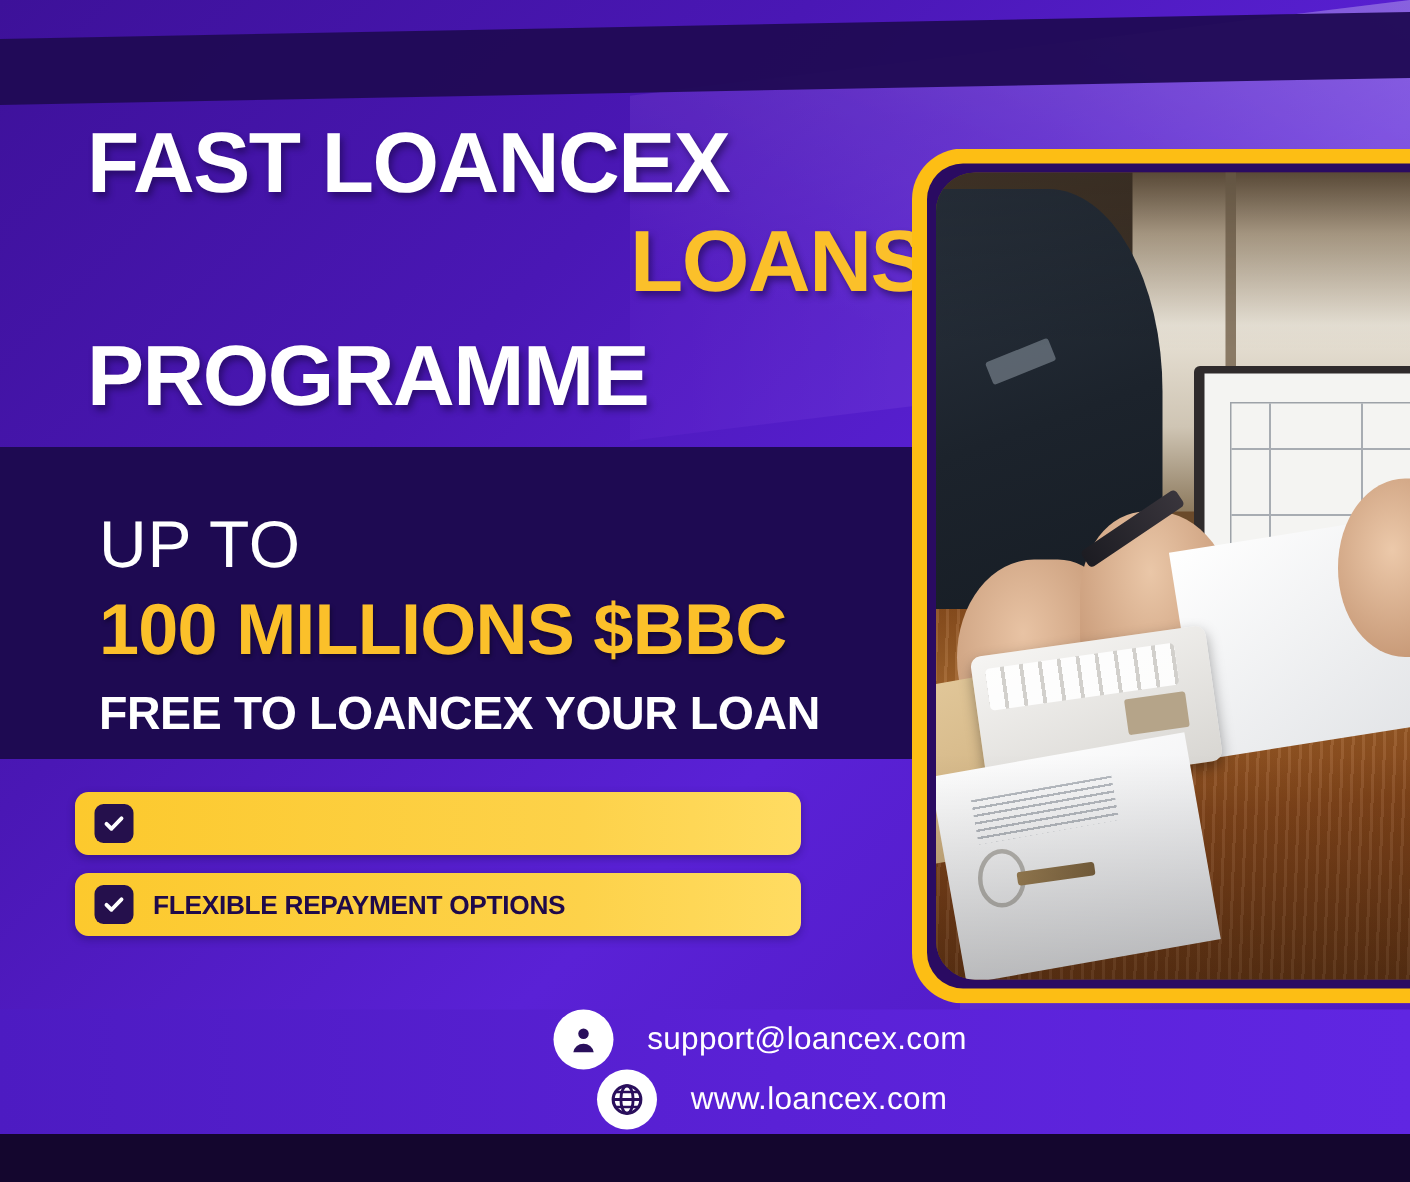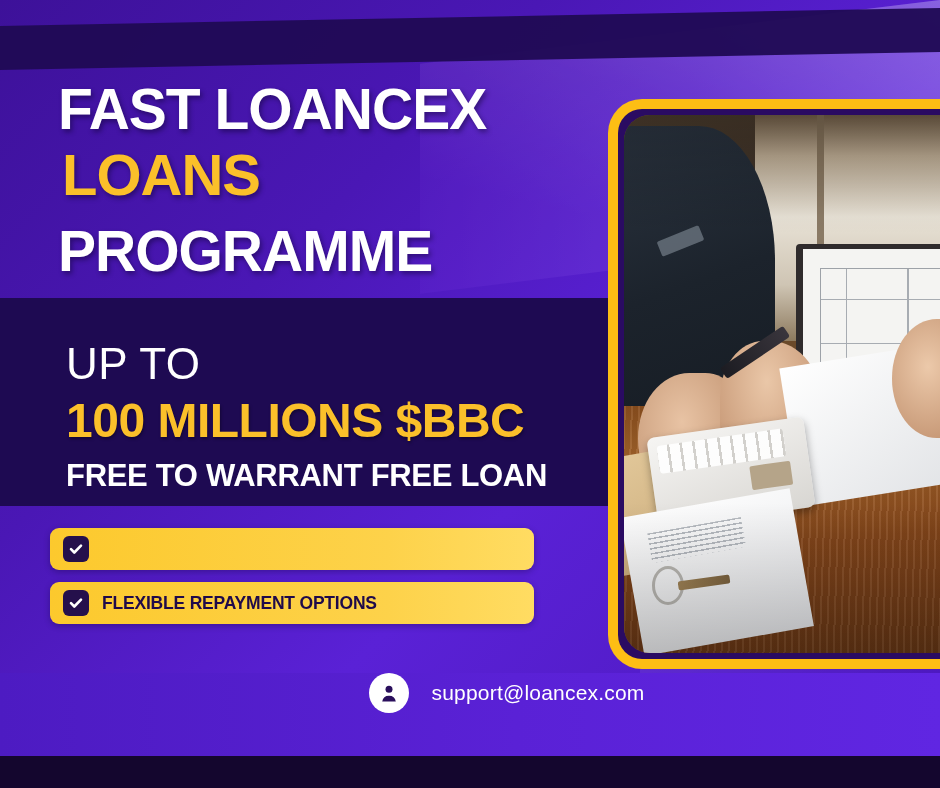--- a/index.html
+++ b/index.html
@@ -27,21 +27,21 @@
     position:absolute;left:0;top:26px;width:940px;height:44px;
     background:#200a55;transform:skewY(-1.1deg);transform-origin:left top;opacity:.96;
   }
   
   .headline{position:absolute;left:58px;top:82px;width:560px;z-index:6;}
   .h-line{
     font-weight:700;letter-spacing:-1px;line-height:.98;
     font-size:57px;color:#ffffff;text-shadow:2px 3px 5px rgba(10,0,40,.45);
     font-stretch:condensed;margin:0;white-space:nowrap;
   }
-  .h-line.alt{color:#fbc02a;font-size:58px;margin:9px 0 6px 4px;}
+  .h-line.alt{color:#fbc02a;font-size:58px;margin:9px 0 6px 4px;text-align:right;}
   .h-line.third{margin-top:20px;}
   
   .amount-band{
     position:absolute;left:0;top:298px;width:612px;height:208px;
     background:#1e0a52;z-index:5;
   }
   .amount-inner{position:absolute;left:66px;top:318px;z-index:6;margin-top:24px;}
   .upto{font-size:44px;color:#ffffff;font-weight:400;letter-spacing:.5px;line-height:1;margin:0;}
   .amount{
     font-size:48px;font-weight:700;color:#fbc02a;line-height:1.05;margin:10px 0 0 0;
@@ -166,21 +166,21 @@
   <div class="headline">
     <div class="h-line">FAST LOANCEX</div>
     <div class="h-line alt">LOANS</div>
     <div class="h-line third">PROGRAMME</div>
   </div>
 
   <div class="amount-band"></div>
   <div class="amount-inner">
     <div class="upto">UP TO</div>
     <div class="amount">100 MILLIONS $BBC</div>
-    <div class="subnote">FREE TO WARRANT FREE LOAN</div>
+    <div class="subnote">FREE TO LOANCEX YOUR LOAN</div>
   </div>
 
   <div class="features">
     <div class="pill">
       <span class="chk">
         <svg width="16" height="16" viewBox="0 0 16 16">
             <path d="M3 8.2 L6.3 11.5 L13 4.6" stroke="#ffffff" stroke-width="2.6" fill="none" stroke-linecap="round" stroke-linejoin="round"></path>
           </svg>
       </span>
     </div>
@@ -232,15 +232,27 @@
   <div class="footer">
     <div class="contact first">
       <span class="cicon">
         <svg width="22" height="22" viewBox="0 0 22 22">
           <circle cx="11" cy="7.2" r="3.5" fill="#2a0f5c"></circle>
           <path d="M4.2 19.5 a6.9 6.9 0 0 1 13.6 0 z" fill="#2a0f5c"></path>
         </svg>
       </span>
       <span class="ctext">support@loancex.com</span>
     </div>
+    <div class="contact second">
+      <span class="cicon">
+        <svg width="24" height="24" viewBox="0 0 24 24">
+          <circle cx="12" cy="12" r="9.2" fill="none" stroke="#2a0f5c" stroke-width="2.1"></circle>
+          <ellipse cx="12" cy="12" rx="4.1" ry="9.2" fill="none" stroke="#2a0f5c" stroke-width="1.9"></ellipse>
+          <line x1="2.8" y1="12" x2="21.2" y2="12" stroke="#2a0f5c" stroke-width="1.9"></line>
+          <line x1="4.4" y1="7" x2="19.6" y2="7" stroke="#2a0f5c" stroke-width="1.6"></line>
+          <line x1="4.4" y1="17" x2="19.6" y2="17" stroke="#2a0f5c" stroke-width="1.6"></line>
+        </svg>
+      </span>
+      <span class="ctext">www.loancex.com</span>
+    </div>
   </div>
 
 </div>
 
 </body></html>

